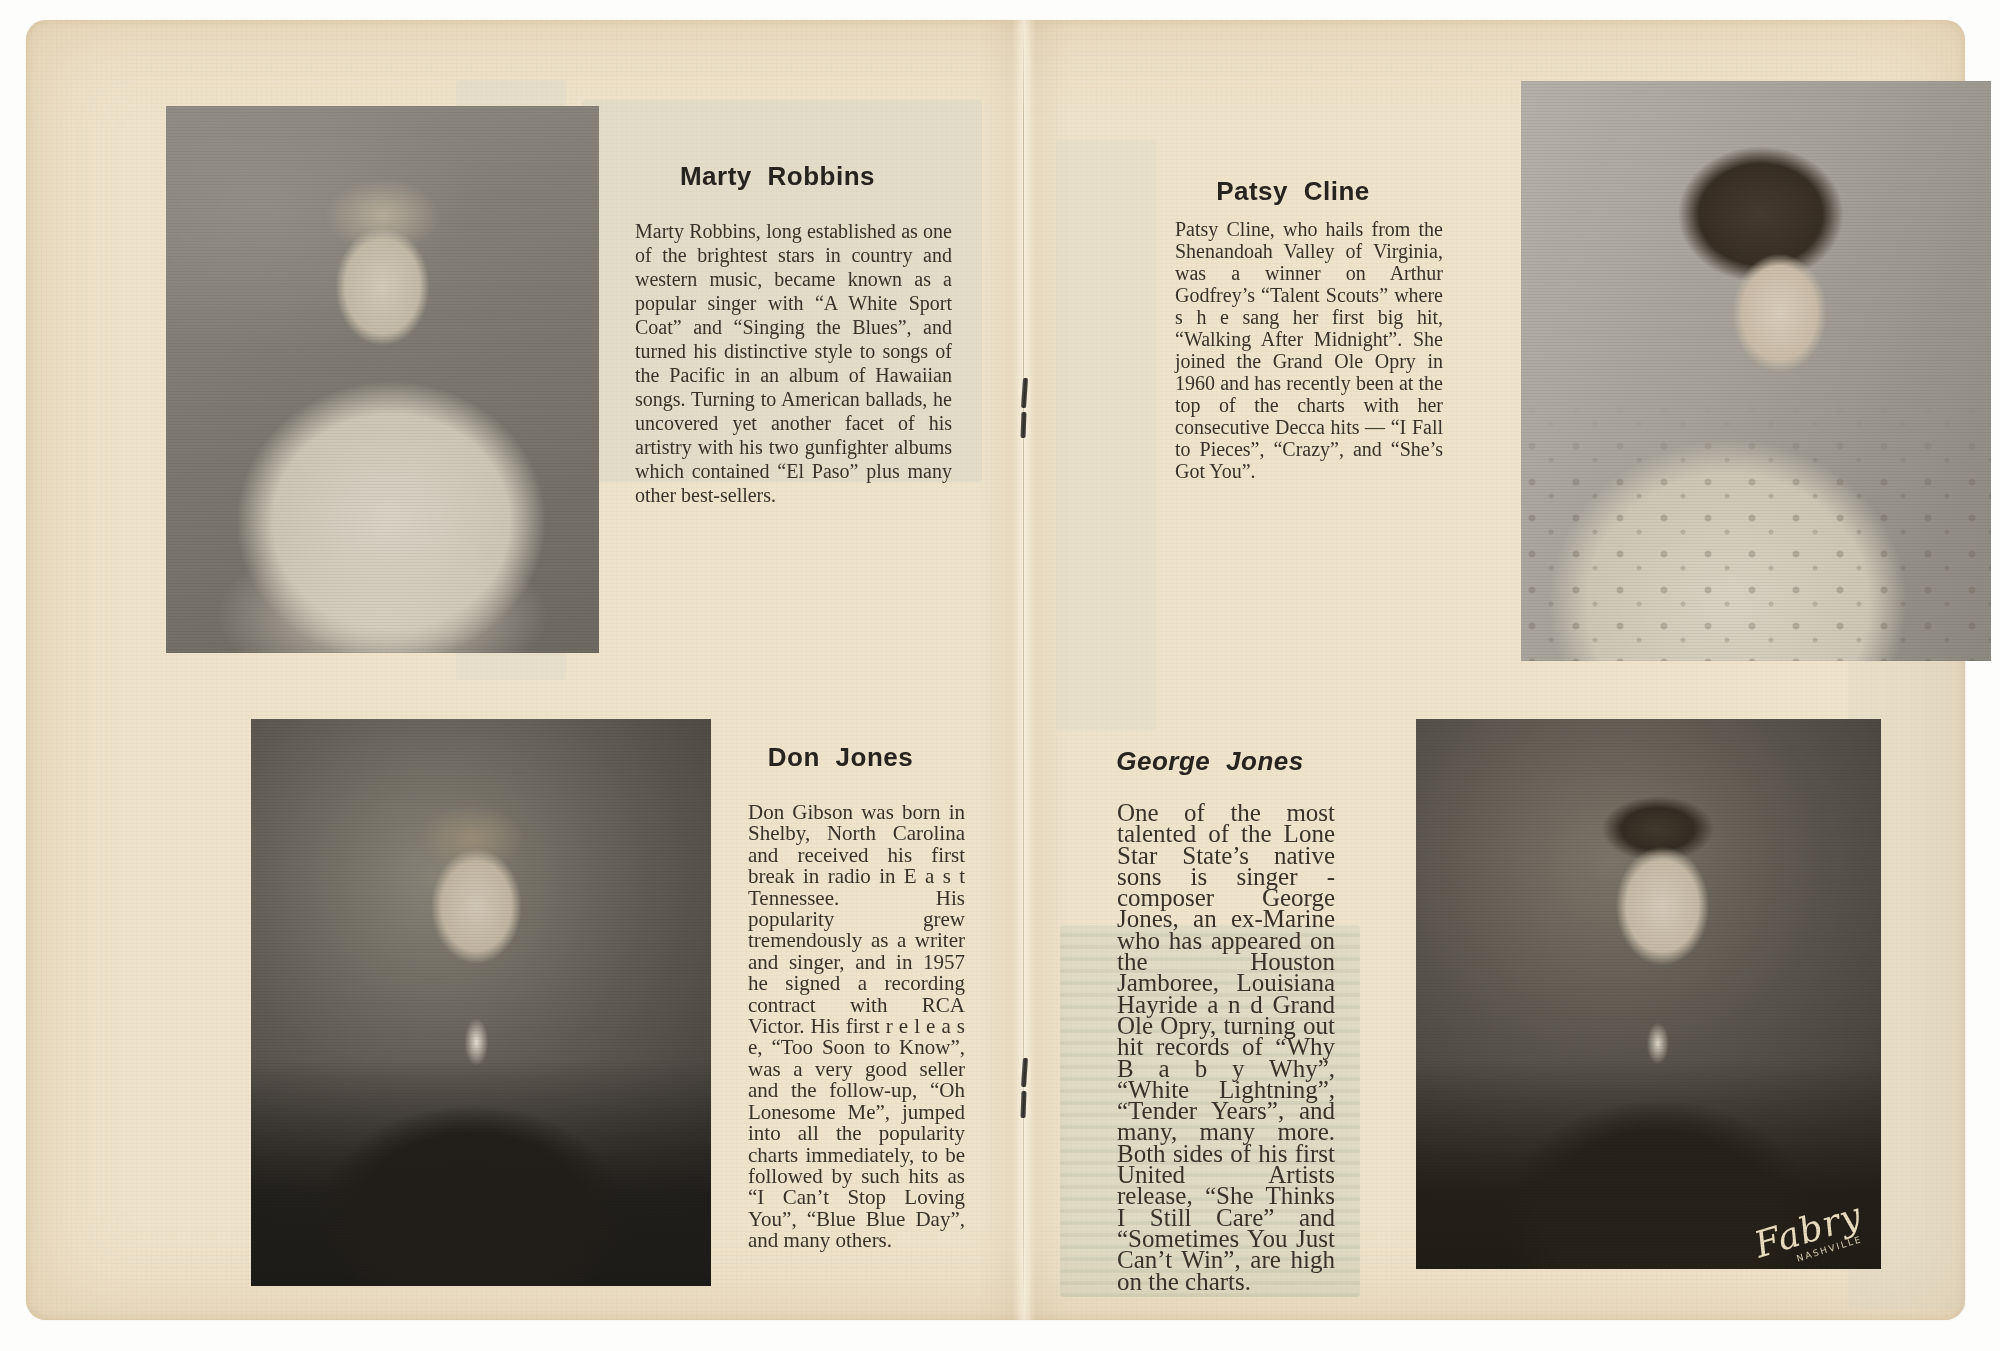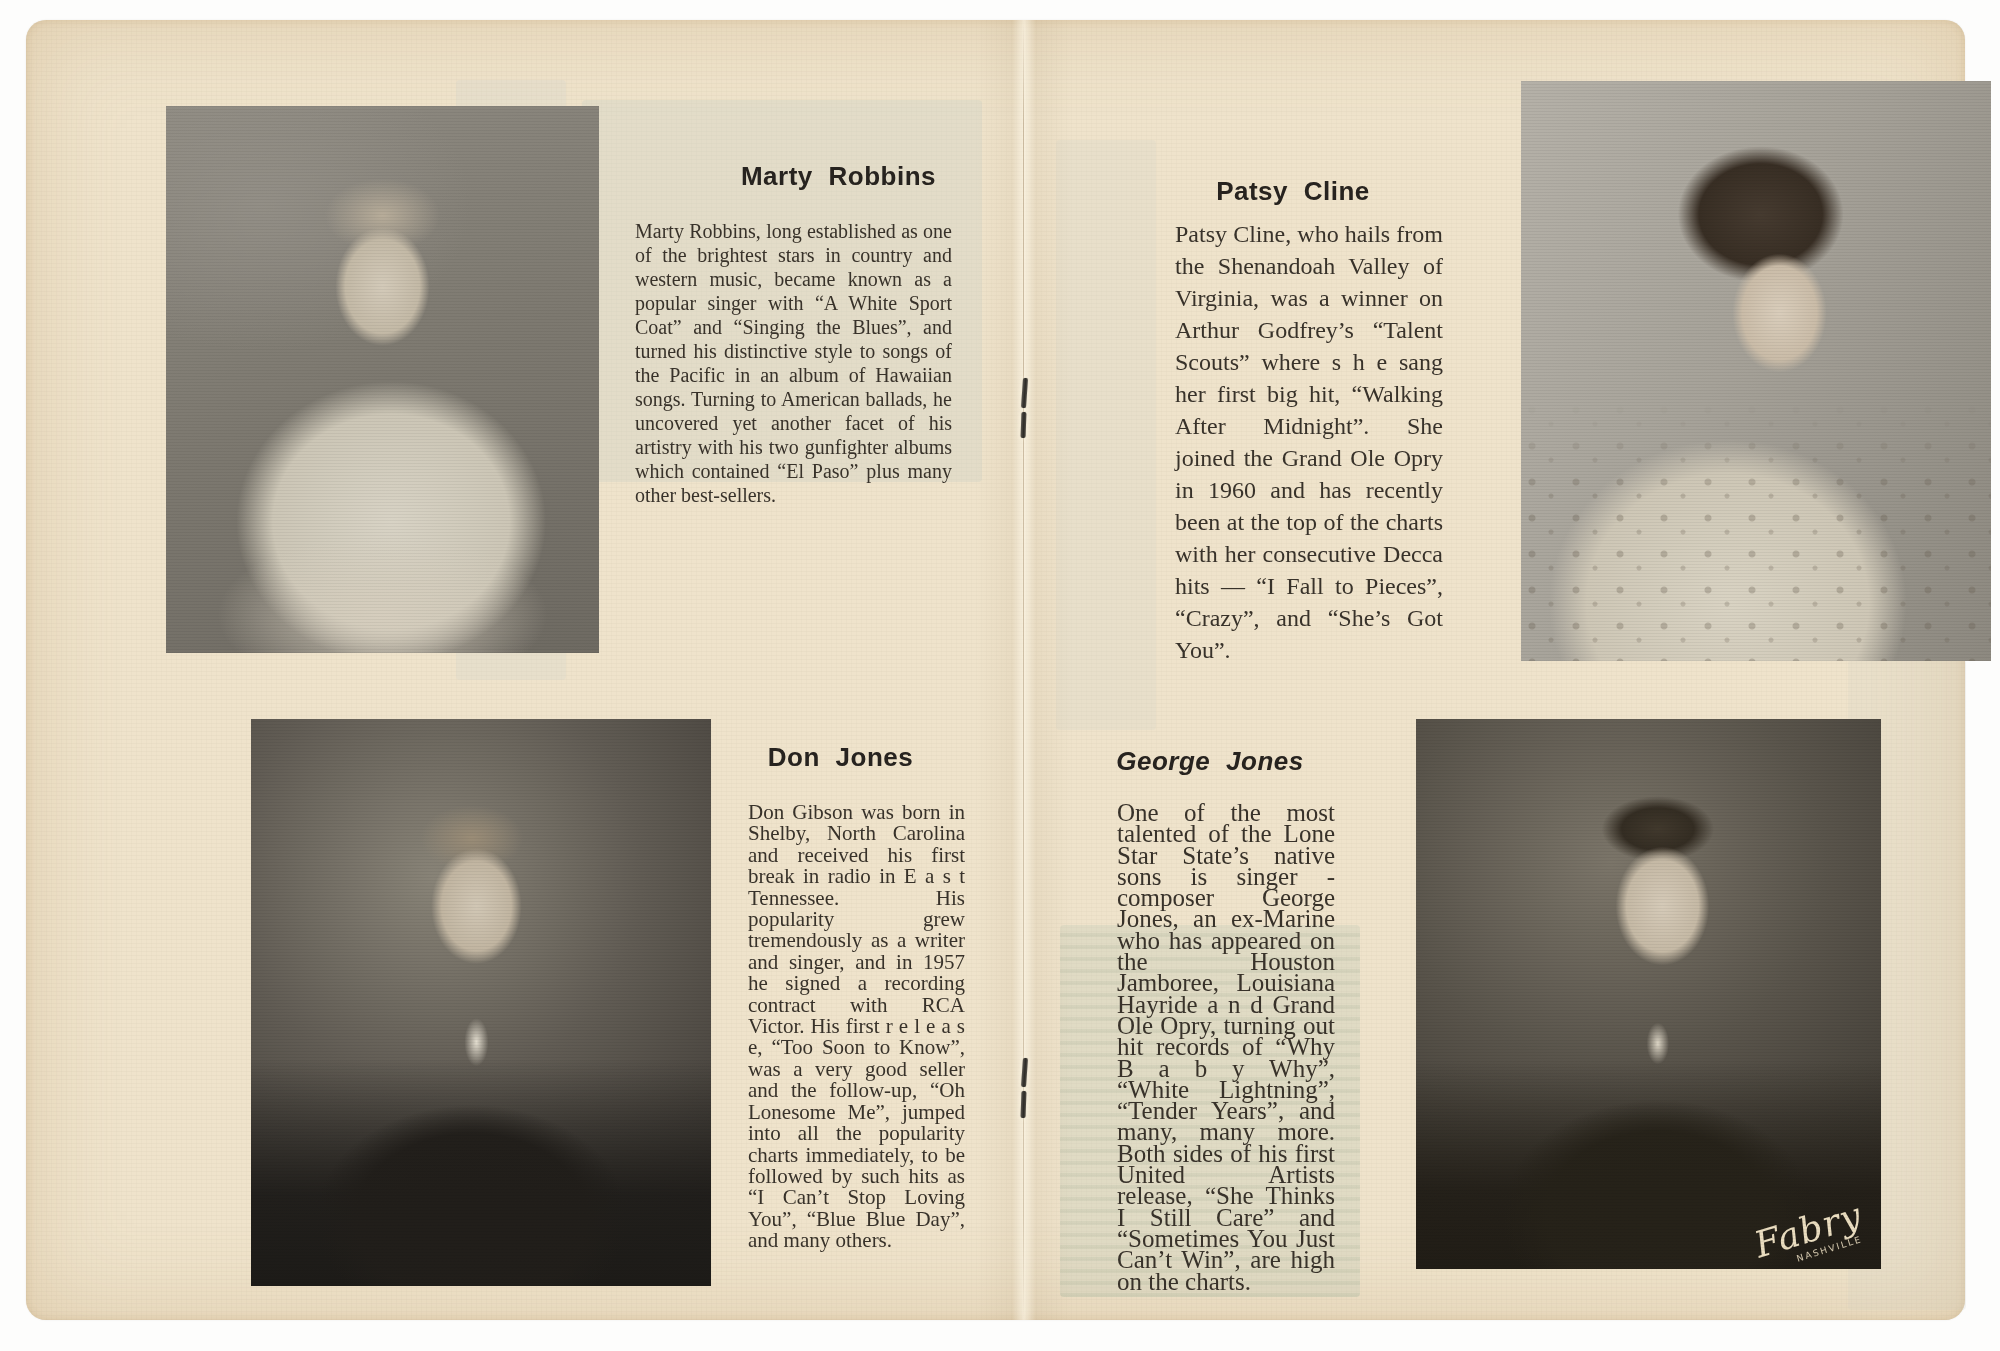--- a/index.html
+++ b/index.html
@@ -121,30 +121,30 @@
   .sig-name { font-family:"DejaVu Serif", serif; font-style:italic; font-size:36px; letter-spacing:1px; }
   .sig-city { display:block; font-family:"DejaVu Sans", sans-serif; font-size:9px; letter-spacing:2px;
               margin:2px 6px 0 0; opacity:.9; }
 
   
   .artist-name {
     position:absolute; margin:0; text-align:center;
     font-family:"Liberation Sans", sans-serif; font-weight:bold;
     font-size:26px; letter-spacing:0.5px; word-spacing:8px; color:#27231f;
   }
-  .name-marty  { left:593px;  top:141px; width:317px;text-align:right; }
+  .name-marty  { left:593px;  top:141px; width:317px; }
   .name-patsy  { left:1133px; top:144px; width:268px;margin-top:12px; }
   .name-don    { left:706px;  top:722px; width:217px; }
   .name-george { left:1075px; top:726px; width:218px;font-style:italic; }
 
   .bio {
     position:absolute; margin:16px; text-align:justify; color:#38322a;
   }
   .bio-marty  { left:593px;  top:183px; width:317px; font-size:20px;   line-height:24px; }
-  .bio-patsy  { left:1133px; top:182px; width:268px; font-size:24px;   line-height:32px; }
+  .bio-patsy  { left:1133px; top:182px; width:268px; font-size:20px;   line-height:22px; }
   .bio-don    { left:706px;  top:766px; width:217px; font-size:21px; line-height:21.4px; }
   .bio-george { left:1075px; top:766px; width:218px; font-size:25px; line-height:21.3px; }
 </style>
 </head>
 <body>
 
 <div class="page">
 
   <div class="tint tint-left-strip"></div>
   <div class="tint tint-marty-col"></div>

